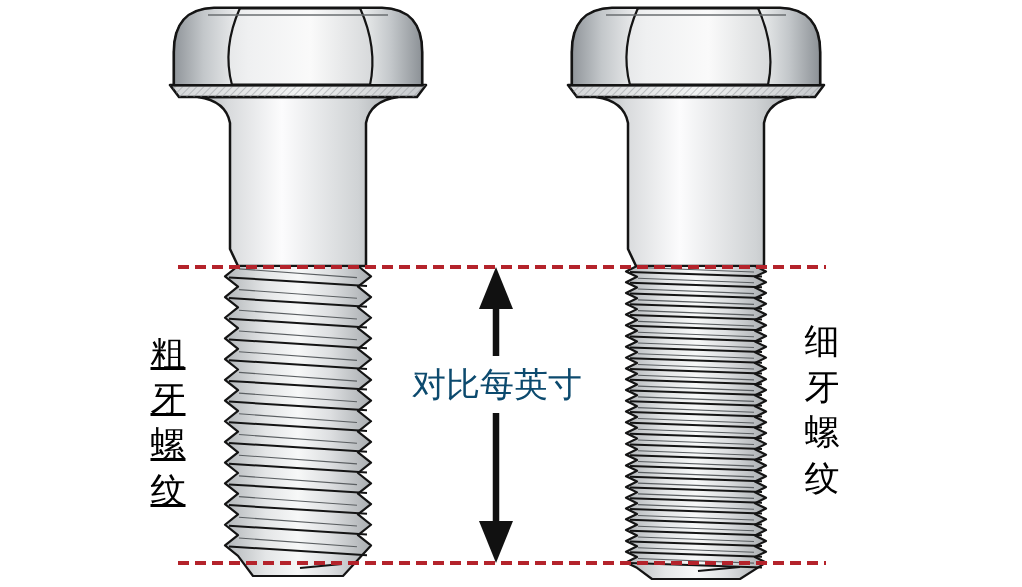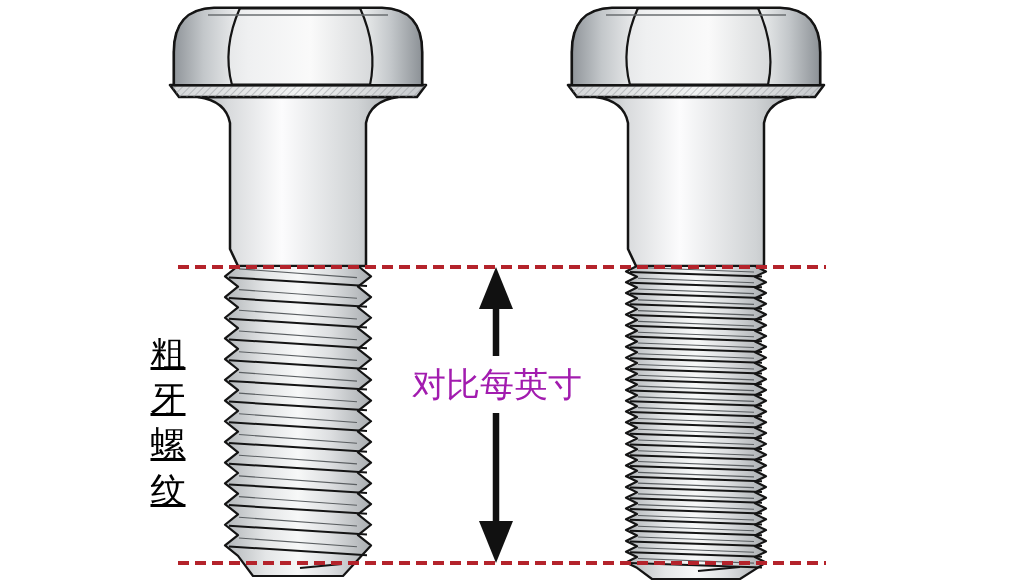--- a/index.html
+++ b/index.html
@@ -28,21 +28,21 @@
   .center-label {
     position: absolute;
     left: 376px;
     top: 356px;
     width: 242px;
     text-align: center;
     font-size: 34px;
     line-height: 45px;
     background: #ffffff;
     padding: 6px 0;
-    color: #a21caf;
+    color: #0c4a6e;
   }
 </style>
 </head>
 <body>
 
 <div class="stage">
   <svg width="1022" height="587" viewBox="0 0 1022 587">
     <defs>
       <linearGradient id="gradMetal" x1="0" y1="0" x2="1" y2="0">
         <stop offset="0" stop-color="#b0b4b7"></stop>
@@ -195,17 +195,18 @@
     <line x1="178" y1="563" x2="826" y2="563" stroke-width="4" stroke-dasharray="11 6" stroke="#b4232b"></line>
 
     <g>
       <line x1="496" y1="305" x2="496" y2="525" stroke-width="6.5" stroke="#111111"></line>
       <polygon points="496,267 479,309 513,309" fill="#111111"></polygon>
       <polygon points="496,563 479,521 513,521" fill="#111111"></polygon>
     </g>
   </svg>
 
   <div class="side-label" id="left-label">粗牙螺纹</div>
+  <div class="side-label" id="right-label">细牙螺纹</div>
 
   <div class="center-label">
     <div>对比每英寸</div>
   </div>
 </div>
 
 </body></html>

